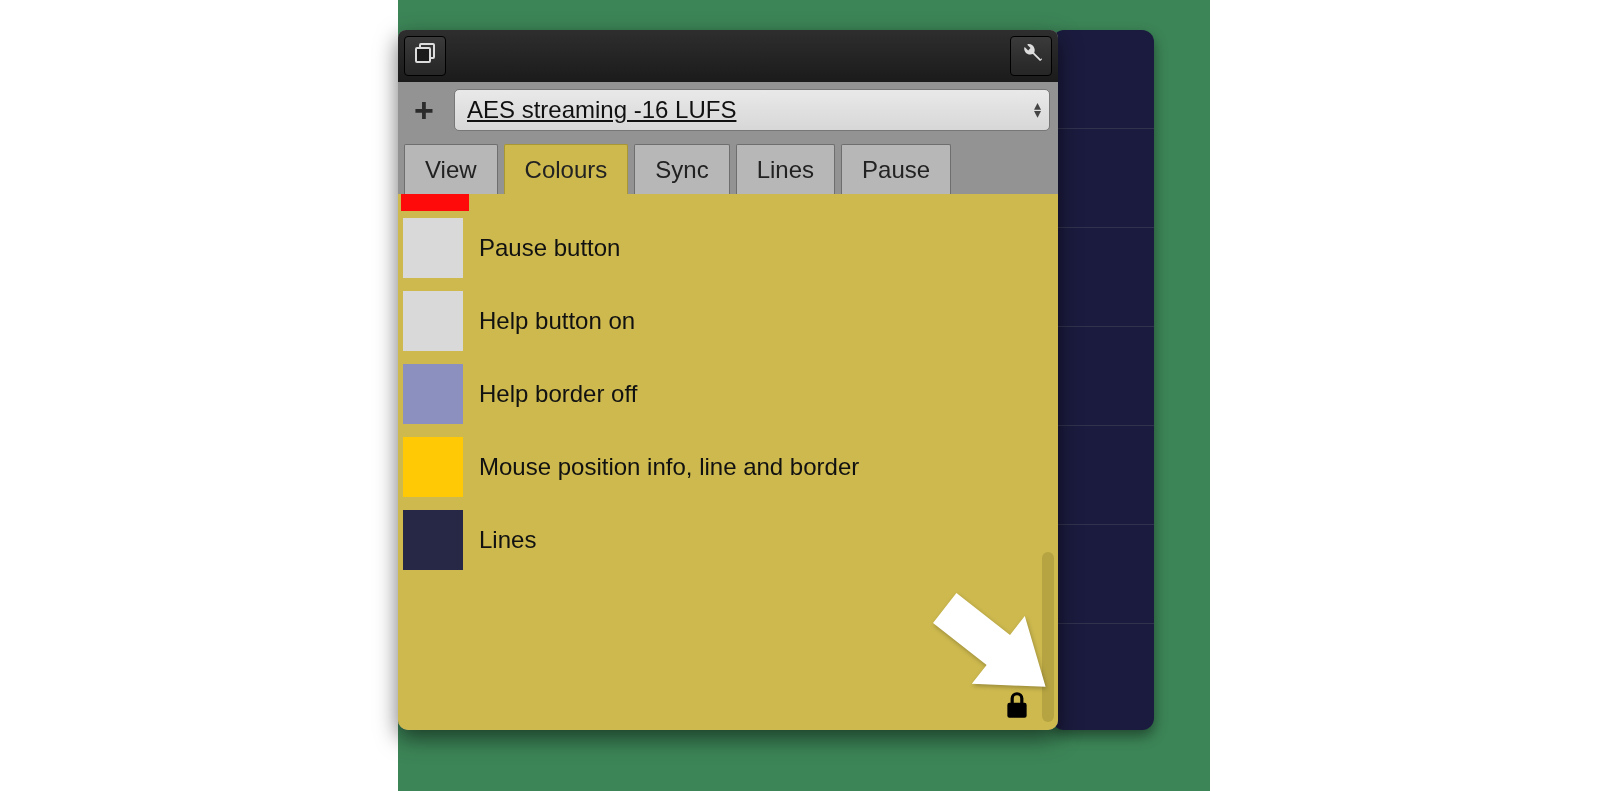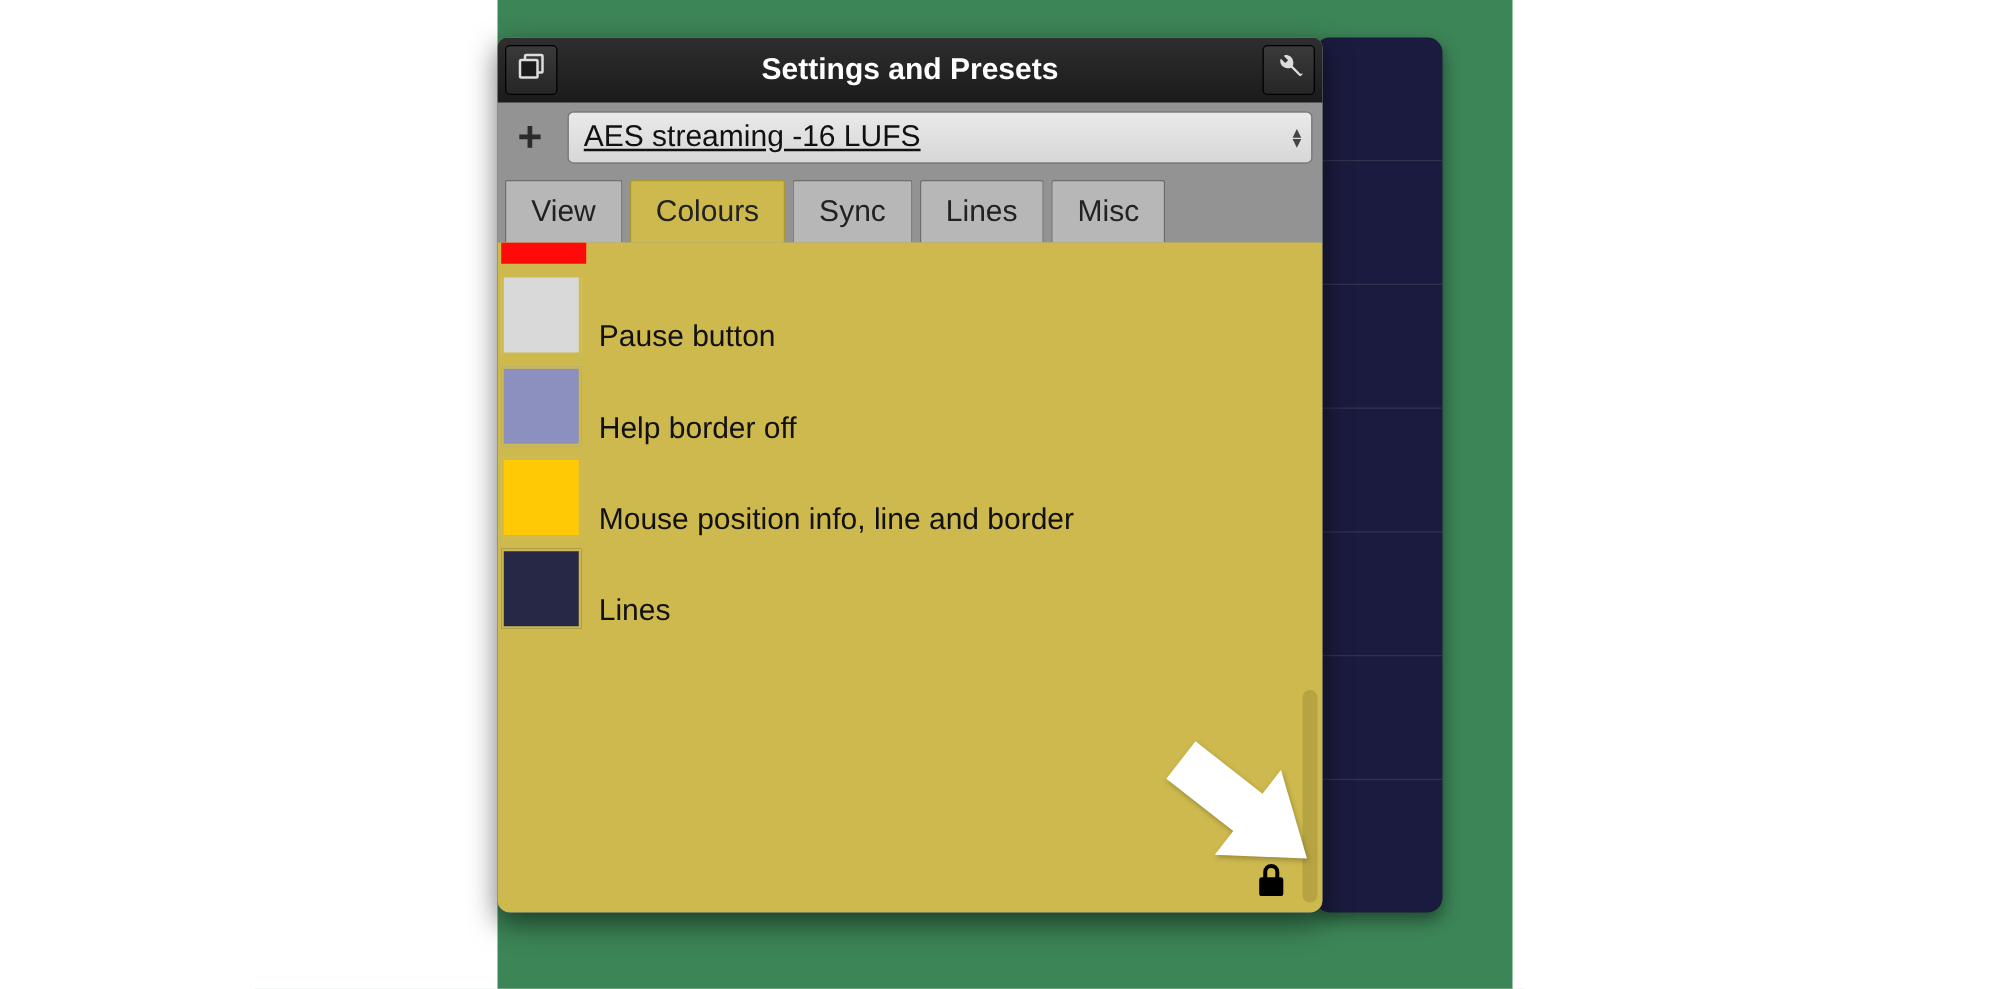--- a/index.html
+++ b/index.html
@@ -177,21 +177,21 @@
     position: absolute;
     inset: 0 22px 0 0;
   }
   .first-strip {
     height: 17px;
     width: 68px;
     margin-left: 3px;
   }
   .colour-row {
     display: flex;
-    align-items: flex-end;
+    align-items: center;
     height: 73px;
     gap: 14px;
   }
   .swatch {
     width: 64px;
     height: 64px;
     border: 2px solid #cdb94e;
     box-sizing: border-box;
     margin-left: 3px;
     flex: 0 0 auto;
@@ -257,21 +257,20 @@
 
   <div class="titlebar">
     <div class="left-btn">
       <span>
         <svg viewBox="0 0 24 24" fill="none" stroke="#ddd" stroke-width="2">
           <rect x="7" y="3" width="14" height="14" rx="1"></rect>
           <rect x="3" y="7" width="14" height="14" rx="1" fill="#1b1b1b"></rect>
         </svg>
       </span>
     </div>
-    <span>Settings and Presets</span>
     <div class="right-btn">
       <span>
         <svg viewBox="0 0 24 24" fill="#ddd">
           <path d="M21.7 18.3l-6.5-6.5c.5-1.2.7-2.6.3-4C14.8 4.6 11.8 2.6 8.7 3.2c-.4.1-.5.6-.2.9l3 3-2.3 2.3-3-3c-.3-.3-.8-.2-.9.2-.6 3.1 1.4 6.1 4.6 6.8 1.4.3 2.8.1 4-.3l6.5 6.5c.4.4 1 .4 1.4 0l.9-.9c.4-.4.4-1 0-1.4z"></path>
         </svg>
       </span>
     </div>
   </div>
 
   <div class="preset-bar">
@@ -294,30 +293,34 @@
       <div class="tab active">
         <span>Colours</span>
       </div>
       <div class="tab">
         <span>Sync</span>
       </div>
       <div class="tab">
         <span>Lines</span>
       </div>
       <div class="tab">
-        <span>Misc</span>
+        <span>Pause</span>
       </div>
     </div>
 
   <div class="colours-panel">
     <div class="colours-rows" id="colours-rows">
         <div class="first-strip" style="background: rgb(255, 10, 10);"></div>
         <div class="colour-row">
           <div class="swatch" style="background: rgb(217, 217, 217);"></div>
           <span class="colour-label">Pause button</span>
+        </div>
+        <div class="colour-row">
+          <div class="swatch" style="background: rgb(217, 217, 217);"></div>
+          <span class="colour-label">Help button on</span>
         </div>
         <div class="colour-row">
           <div class="swatch" style="background: rgb(139, 144, 191);"></div>
           <span class="colour-label">Help border off</span>
         </div>
         <div class="colour-row">
           <div class="swatch" style="background: rgb(255, 201, 5);"></div>
           <span class="colour-label">Mouse position info, line and border</span>
         </div>
         <div class="colour-row">

